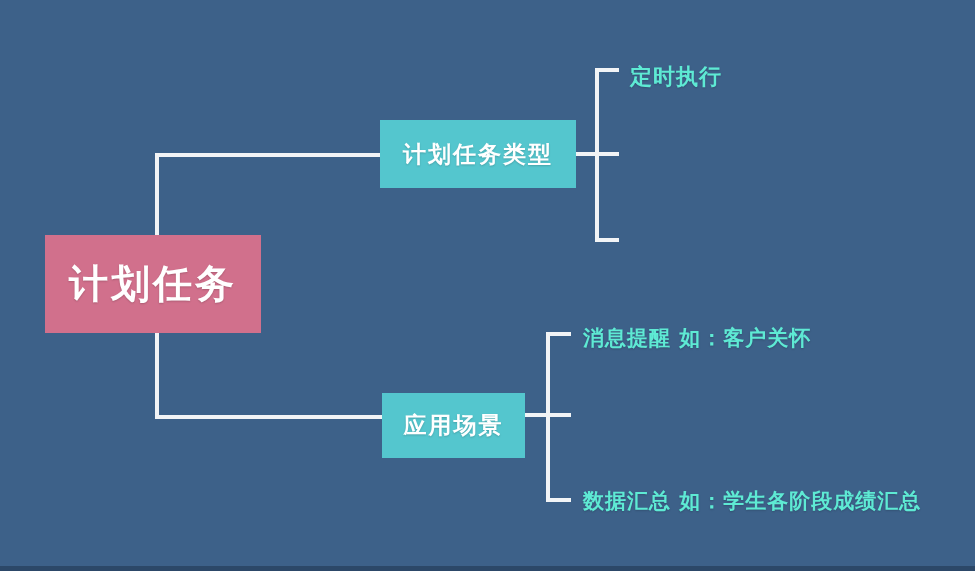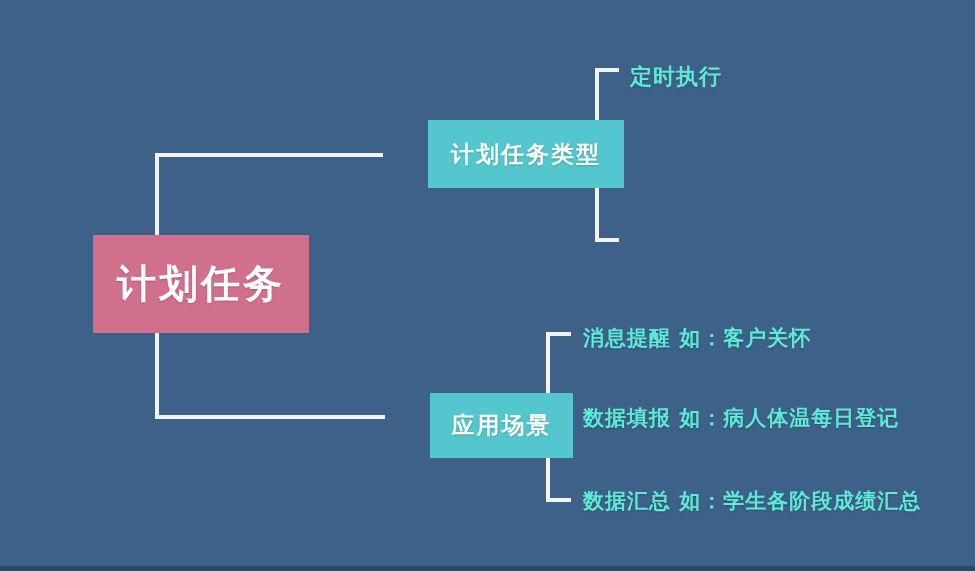--- a/index.html
+++ b/index.html
@@ -44,21 +44,20 @@
   .node {
     position: absolute;
     display: flex;
     align-items: center;
     justify-content: center;
     color: #ffffff;
     font-weight: bold;
     letter-spacing: 1px;
     text-shadow: 0 1px 2px rgba(0,0,0,0.18);
     box-sizing: border-box;
-    margin-left: 48px;
   }
 
   .node-root {
     left: 45px;
     top: 235px;
     width: 216px;
     height: 98px;
     background: #d1708c;
     font-size: 39px;
     letter-spacing: 3px;
@@ -128,17 +127,16 @@
     <span>计划任务类型</span>
   </div>
 
   <div class="node node-branch b2">
     <span>应用场景</span>
   </div>
 
   <div class="leaf leaf-top" style="top:62px;">定时执行</div>
 
   <div class="leaf leaf-bot" style="top:324px;">消息提醒 如：客户关怀</div>
-  <div class="leaf leaf-bot" style="top:404px;">数据填报 如：病人体温每日登记</div>
   <div class="leaf leaf-bot" style="top:487px;">数据汇总 如：学生各阶段成绩汇总</div>
 
   <div class="bottom-strip"></div>
 </div>
 
 </body></html>

